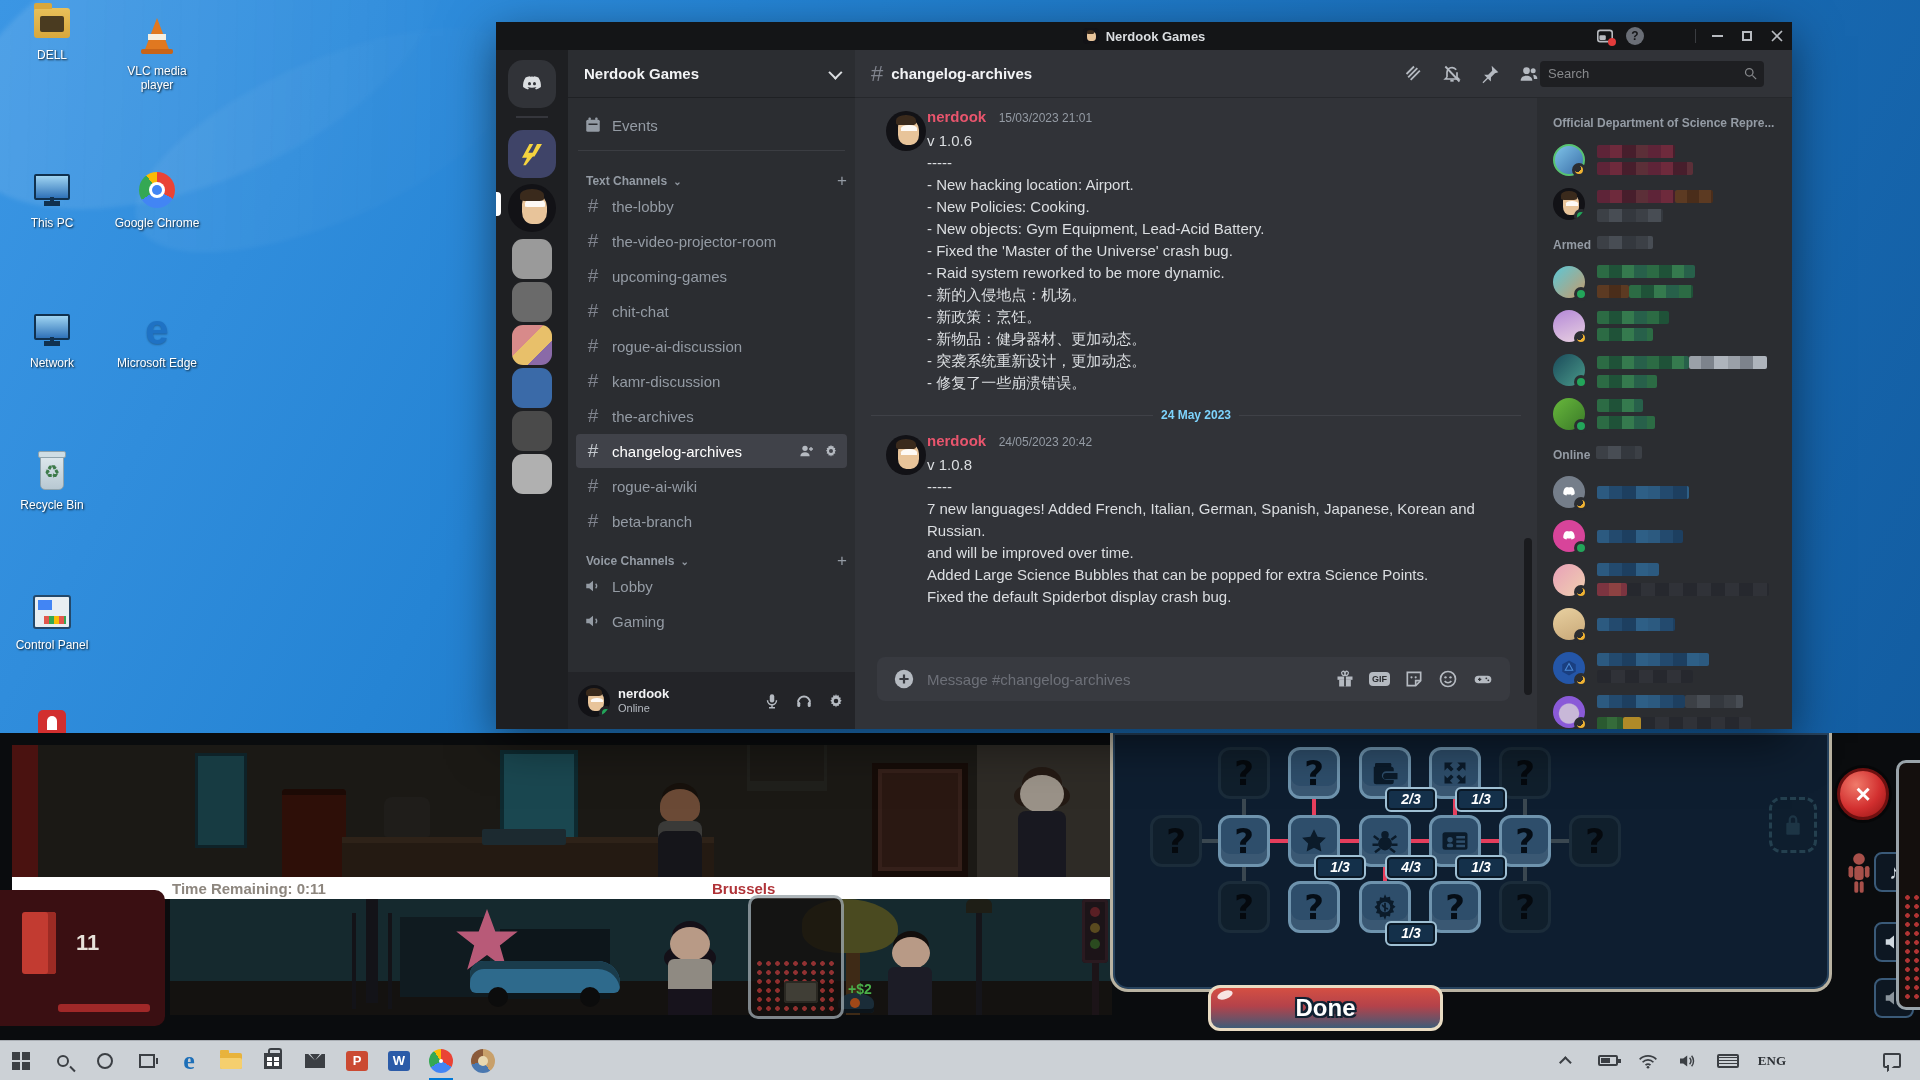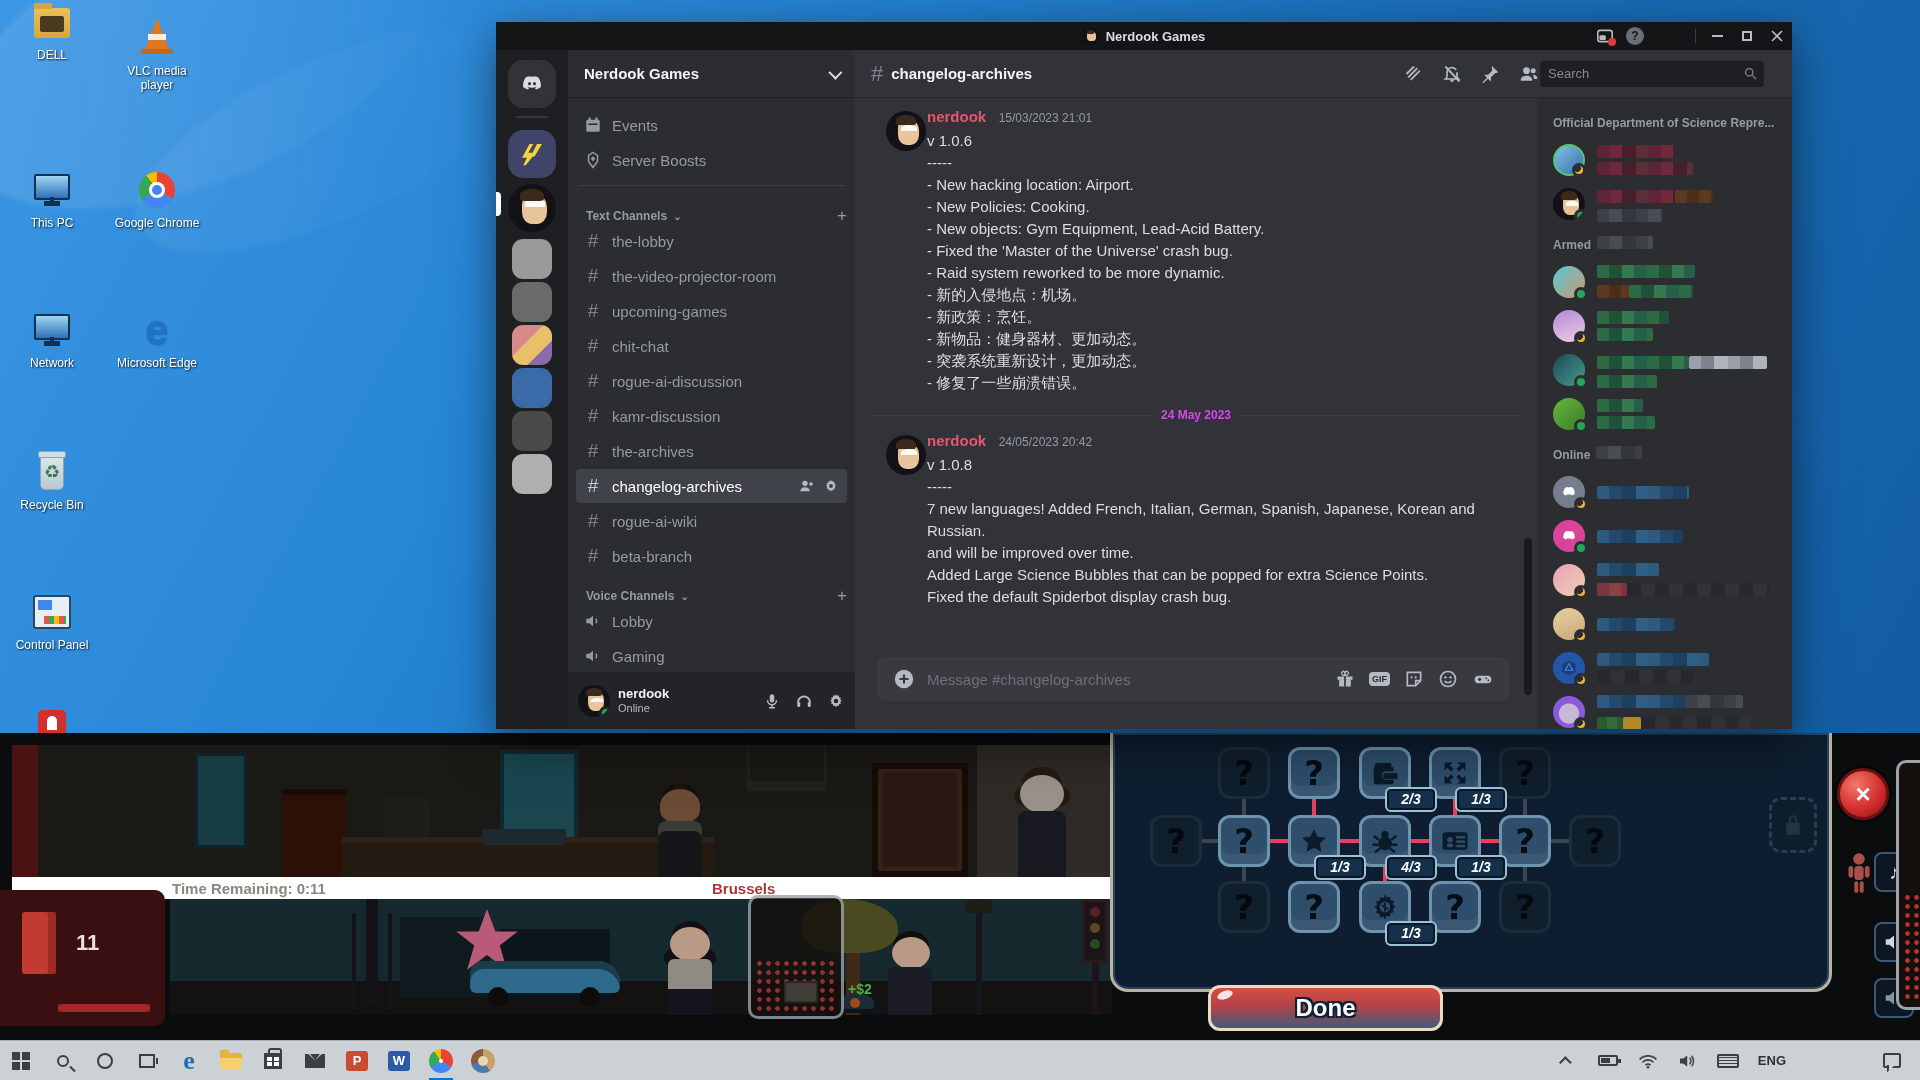--- a/index.html
+++ b/index.html
@@ -102,21 +102,21 @@
   .hicons svg { cursor:pointer; }
   .searchbox { position:absolute; right:28px; top:11px; width:224px; height:26px; background:#1e1f22; border-radius:4px; color:#87898c; font-size:13px; padding:5px 8px; cursor:text; }
   .searchbox .mag { position:absolute; right:6px; top:5px; }
   .chat { position:absolute; left:0; top:48px; width:682px; bottom:0; background:#313338; }
   .msg { position:relative; padding-left:72px; padding-right:30px; }
   .msg .avatar { position:absolute; left:31px; top:3px; width:40px; height:40px; border-radius:50%; cursor:pointer; }
   .mhead { height:22px; }
   .mauthor { color:#e8556d; font-weight:bold; font-size:15px; cursor:pointer; }
   .mtime { color:#949ba4; font-size:12px; margin-left:8px; }
   .mline { font-size:15px; line-height:22px; color:#dbdee1; }
-  .datediv { display:flex; align-items:center; margin:14px 16px 6px 16px; color:#d946ef; font-size:12px; font-weight:bold; gap:8px; }
+  .datediv { display:flex; align-items:center; margin:14px 16px 6px 16px; color:#7dd3fc; font-size:12px; font-weight:bold; gap:8px; }
   .datediv:before,.datediv:after { content:""; flex:1; height:1px; background:#3f4147; }
   .composer { position:absolute; left:22px; right:27px; bottom:28px; height:44px; background:#383a40; border-radius:8px; display:flex; align-items:center; padding:0 16px; gap:12px; }
   .composer .ph { color:#6d7078; font-size:15px; cursor:text; flex:1; }
   .cicons { display:flex; gap:14px; align-items:center; color:#b5bac1; }
   .cicons svg,.gifbadge { cursor:pointer; }
   .gifbadge { background:#b5bac1; color:#2b2d31; font-size:9px; font-weight:bold; border-radius:4px; padding:2px 3px; }
   .scrollthumb { position:absolute; right:5px; top:440px; width:8px; height:157px; border-radius:4px; background:#1a1b1e; cursor:pointer; }
   .members { position:absolute; right:0; top:48px; width:255px; bottom:0; background:#2b2d31; padding:16px 8px 0 16px; overflow:hidden; }
   .rolelab { color:#949ba4; font-size:12px; font-weight:bold; height:24px; line-height:18px; white-space:nowrap; overflow:hidden; display:flex; gap:6px; align-items:flex-start; }
   .mrow { height:44px; display:flex; align-items:center; gap:12px; cursor:pointer; }
@@ -154,21 +154,21 @@
   .tk-folder:before { content:""; position:absolute; top:-3px; left:0; width:9px; height:4px; background:#e8b33c; border-radius:1px 1px 0 0; }
   .tk-folder:after { content:""; position:absolute; left:0; bottom:0; width:22px; height:11px; background:#f5cf6e; border-radius:0 2px 2px 2px; }
   .tk-store { width:18px; height:16px; background:#3b3f44; position:relative; }
   .tk-store:before { content:""; position:absolute; top:-5px; left:4px; width:10px; height:5px; border:2px solid #3b3f44; border-bottom:none; border-radius:3px 3px 0 0; }
   .tk-store:after { content:""; position:absolute; inset:4px 3px 3px 3px; background:linear-gradient(#fff,#fff) left top/5px 4px no-repeat,linear-gradient(#fff,#fff) right top/5px 4px no-repeat,linear-gradient(#fff,#fff) left bottom/5px 4px no-repeat,linear-gradient(#fff,#fff) right bottom/5px 4px no-repeat; }
   .tk-mail { width:20px; height:14px; background:#3b3f44; position:relative; overflow:hidden; }
   .tk-mail:before { content:""; position:absolute; left:-2px; top:-9px; width:24px; height:16px; background:#ccd1d6; transform:rotate(0); clip-path:polygon(0 0,50% 100%,100% 0,100% 28%,50% 100%,0 28%); }
   .offsq { width:22px; height:20px; border-radius:3px; color:#fff; font-weight:bold; font-size:13px; display:flex; align-items:center; justify-content:center; }
   .gicon { width:24px; height:24px; border-radius:50%; background:conic-gradient(#c8a06a 0 40%,#4a78b0 40% 70%,#8a5a3a 70% 100%); position:relative; }
   .gicon:before { content:""; position:absolute; inset:7px; background:#e8d8b0; border-radius:50%; }
-  .tray { margin-left:auto; display:flex; align-items:center; gap:4px; padding-right:10px; }
+  .tray { margin-left:auto; display:flex; align-items:center; gap:4px; padding-right:10px;font-family:Liberation Serif, serif; }
   .tray .tkbtn { width:36px; }
   .chevup { width:9px; height:9px; border-left:2px solid #3b3f44; border-top:2px solid #3b3f44; transform:rotate(45deg) translateY(3px); }
   .batt { width:20px; height:11px; border:2px solid #3b3f44; border-radius:2px; position:relative; }
   .batt:before { content:""; position:absolute; right:-5px; top:2px; width:3px; height:4px; background:#3b3f44; }
   .batt:after { content:""; position:absolute; inset:1px 6px 1px 1px; background:#3b3f44; }
   .tkkb { width:22px; height:14px; border:2px solid #3b3f44; border-radius:2px; background:repeating-linear-gradient(0deg,transparent 0 2px,#3b3f44 2px 3px); }
   .lang { font-size:13px; color:#2d3136; font-weight:bold; padding:0 8px; cursor:pointer; }
   .acenter { width:18px; height:15px; border:2px solid #3b3f44; border-radius:2px; position:relative; }
   .acenter:before { content:""; position:absolute; bottom:-6px; left:2px; width:6px; height:5px; background:#ccd1d6; border-left:2px solid #3b3f44; border-bottom:2px solid #3b3f44; clip-path:polygon(0 0,100% 0,0 100%); }
   svg { display:block; }
@@ -505,27 +505,20 @@
     </div>
     <div class="sb-scroll">
       <div class="srow">
         <svg width="18" height="18" viewBox="0 0 24 24" fill="#949ba4">
             <rect x="3" y="5" width="18" height="16" rx="2"></rect>
             <rect x="6" y="2" width="3" height="5" rx="1"></rect>
             <rect x="15" y="2" width="3" height="5" rx="1"></rect>
             <rect x="6" y="10" width="12" height="2" fill="#2b2d31"></rect>
           </svg>
         <span>Events</span>
-      </div>
-      <div class="srow">
-        <svg width="18" height="18" viewBox="0 0 24 24">
-            <path d="M12 2l6 4v8l-6 8-6-8V6z" fill="none" stroke="#949ba4" stroke-width="2"></path>
-            <path d="M12 7l3 3-3 4-3-4z" fill="#949ba4"></path>
-          </svg>
-        <span>Server Boosts</span>
       </div>
       <div class="sb-div"></div>
       <div class="seclab">
         <span>Text Channels</span>
         <span style="margin-left:6px;font-size:10px;">⌄</span>
         <span class="plus">+</span>
       </div>
       <div class="srow">
           <span class="hash">#</span>
           <span>the-lobby</span>

